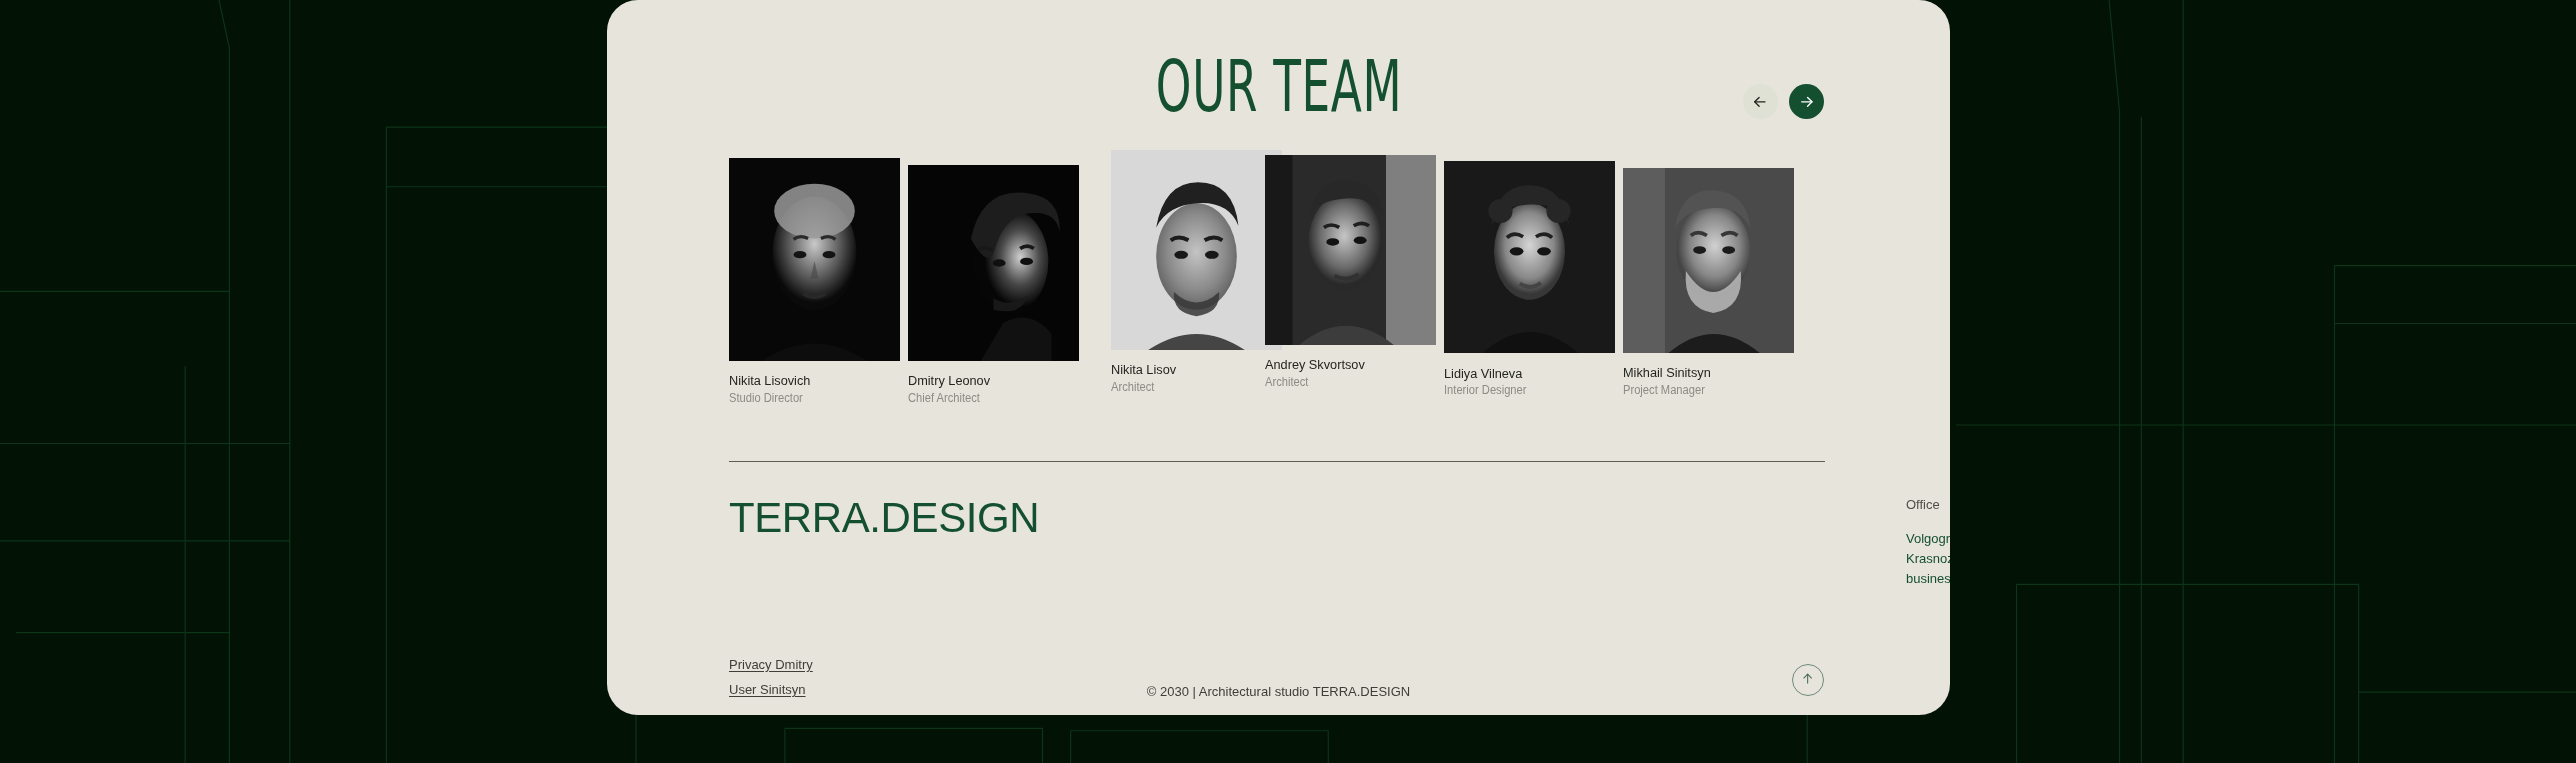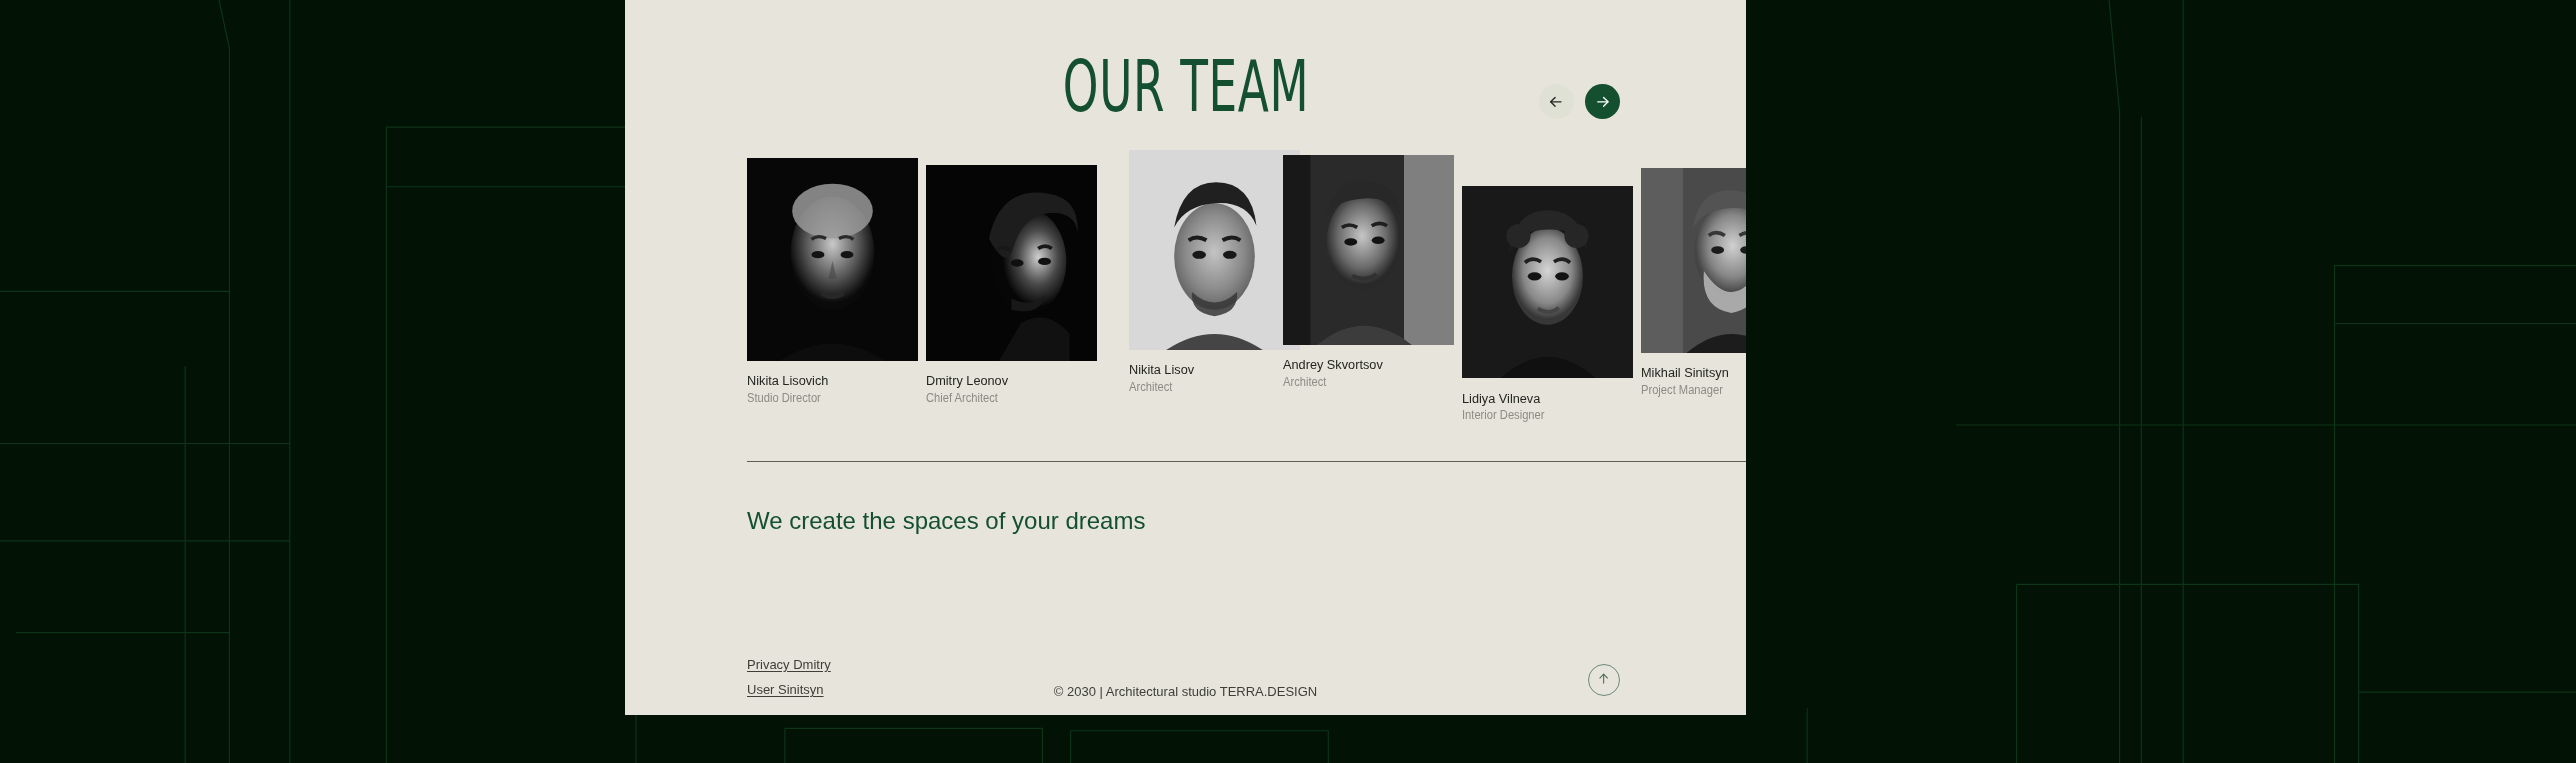--- a/index.html
+++ b/index.html
@@ -14,24 +14,25 @@
   
   #backdrop {
     position:absolute; inset:0;
     background:#021305;
   }
   #backdrop svg { position:absolute; inset:0; width:100%; height:100%; display:block; }
 
   
   #panel {
     position:absolute;
-    left:625px; top:0;
-    width:1121px; height:715px;
+    left:607px; top:0;
+    width:1343px; height:715px;
     background:#e7e4dc;
     overflow:hidden;
+    border-radius:31px;
   }
 
   
   #team-header {
     position:absolute; left:0; top:0; width:100%; height:153px;
   }
   #our-team-title {
     position:absolute;
     left:50%; transform:translateX(-50%);
     top:50px;
@@ -338,21 +339,21 @@
           <path d="M86 150 q16 8 30 -2" stroke="#35302c" stroke-width="5" fill="none"></path>
           <path d="M42 236 q58 -48 118 0 z" fill="#403b36"></path>
         </svg>
       </div>
       <div class="team-meta">
         <div class="team-name">Andrey Skvortsov</div>
         <div class="team-role">Architect</div>
       </div>
     </div>
 
-    <div class="team-card" style="left:837px; top:11.3px;margin-top:25px;">
+    <div class="team-card" style="left:837px; top:11.3px;">
       <div class="team-photo" style="height:192px;">
         <svg viewBox="0 0 212 238" preserveAspectRatio="xMidYMid slice">
           <rect width="212" height="238" fill="#1b1917"></rect>
           <radialGradient id="g5" cx="50%" cy="44%" r="50%">
             <stop offset="0%" stop-color="#dad5cd"></stop>
               <stop offset="68%" stop-color="#8d8780"></stop>
             <stop offset="100%" stop-color="#3a3632"></stop>
           </radialGradient>
           <ellipse cx="106" cy="112" rx="44" ry="60" fill="url(#g5)"></ellipse>
           <path d="M58 86 q6 -56 48 -56 q44 0 50 56 q-4 -34 -50 -32 q-44 2 -48 32 z" fill="#2a2522"></path>
@@ -398,21 +399,21 @@
       </div>
     </div>
 
   </div>
 
   <div id="footer-divider"></div>
 
   <footer id="site-footer">
 
     <div id="brand-block">
-      <div id="brand-tagline">We create the spaces of your dreams</div>
+      <div id="brand-name">TERRA.DESIGN</div>
     </div>
 
     <div id="office-block">
       <div class="col-label">Office</div>
       <div id="office-lines">
         <div>Volgograd city,</div>
         <div>Krasnoznamenskaya street 44,</div>
         <div>business center "Lotos"</div>
       </div>
     </div>

